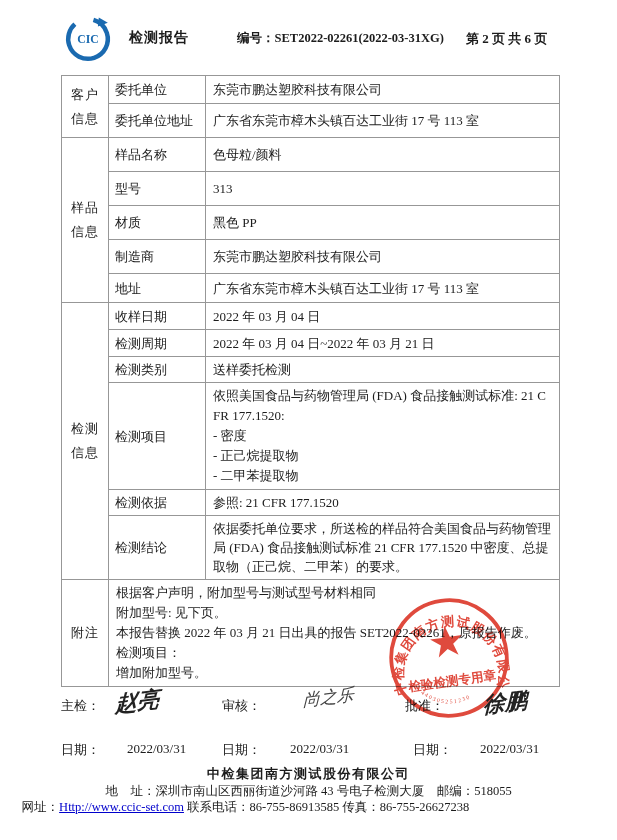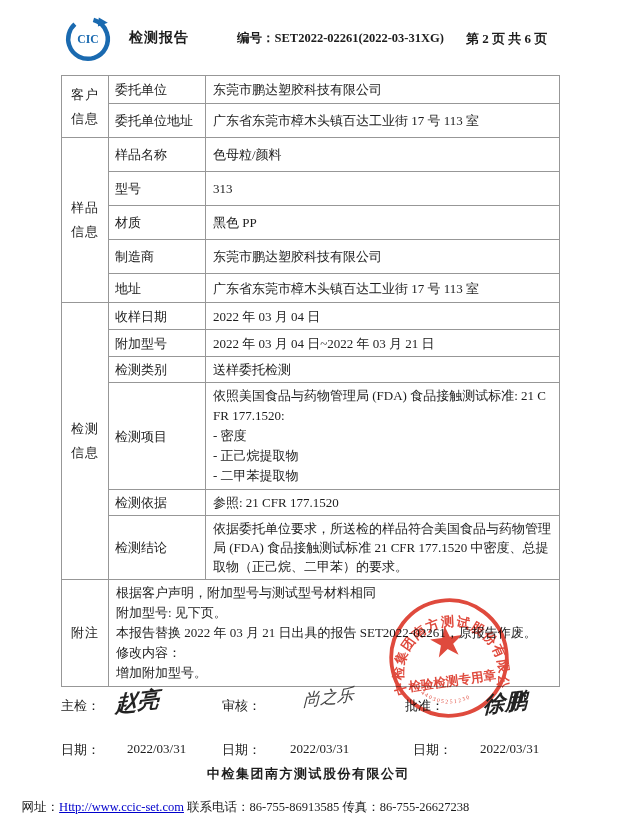--- a/index.html
+++ b/index.html
@@ -92,21 +92,21 @@
     </tr>
     <tr style="height:27px">
       <td class="grp" rowspan="6">
         <div>检测</div>
         <div>信息</div>
       </td>
       <td class="lbl">收样日期</td>
       <td class="val">2022 年 03 月 04 日</td>
     </tr>
     <tr style="height:27px">
-      <td class="lbl">附加型号</td>
+      <td class="lbl">检测周期</td>
       <td class="val">2022 年 03 月 04 日~2022 年 03 月 21 日</td>
     </tr>
     <tr style="height:26px">
       <td class="lbl">检测类别</td>
       <td class="val">送样委托检测</td>
     </tr>
     <tr style="height:86px">
       <td class="lbl">检测项目</td>
       <td class="val vlines">
         <div>依照美国食品与药物管理局 (FDA) 食品接触测试标准: 21 CFR 177.1520:</div>
@@ -122,21 +122,21 @@
     <tr style="height:46px">
       <td class="lbl">检测结论</td>
       <td class="val">依据委托单位要求，所送检的样品符合美国食品与药物管理局 (FDA) 食品接触测试标准 21 CFR 177.1520 中密度、总提取物（正己烷、二甲苯）的要求。</td>
     </tr>
     <tr style="height:92px">
       <td class="grp">附注</td>
       <td class="val vlines" colspan="2">
         <div>根据客户声明，附加型号与测试型号材料相同</div>
         <div>附加型号: 见下页。</div>
         <div>本报告替换 2022 年 03 月 21 日出具的报告 SET2022-02261，原报告作废。</div>
-        <div>修改内容：</div>
+        <div>检测项目：</div>
         <div>增加附加型号。</div>
       </td>
     </tr>
   </tbody>
     </table>
 
   <svg class="stamp" viewBox="0 0 120 120">
     <circle cx="60" cy="60" r="55" fill="none" stroke="#dd3a2c" stroke-width="3.6"></circle>
     <defs>
       <path id="arcTop" d="M 16,89 A 46,46 0 1 1 104,89" fill="none"></path>
@@ -160,15 +160,16 @@
   <div class="sig-name" style="left:483px;top:688px">徐鹏</div>
 
   <div class="sig-date" style="left:61px;top:741px">日期：</div>
   <div class="sig-date" style="left:127px;top:741px">2022/03/31</div>
   <div class="sig-date" style="left:222px;top:741px">日期：</div>
   <div class="sig-date" style="left:290px;top:741px">2022/03/31</div>
   <div class="sig-date" style="left:413px;top:741px">日期：</div>
   <div class="sig-date" style="left:480px;top:741px">2022/03/31</div>
 
   <div class="ftr-company">中检集团南方测试股份有限公司</div>
+  <div class="ftr-line1"><span>地　址：</span><span>深圳市南山区西丽街道沙河路 43 号电子检测大厦</span>　<span>邮编：</span><span>518055</span></div>
   <div class="ftr-line2"><span>网址：</span><span class="url">Http://www.ccic-set.com</span> <span>联系电话：</span><span>86-755-86913585</span> <span>传真：</span><span>86-755-26627238</span></div>
 
 </div>
 
 </body></html>

